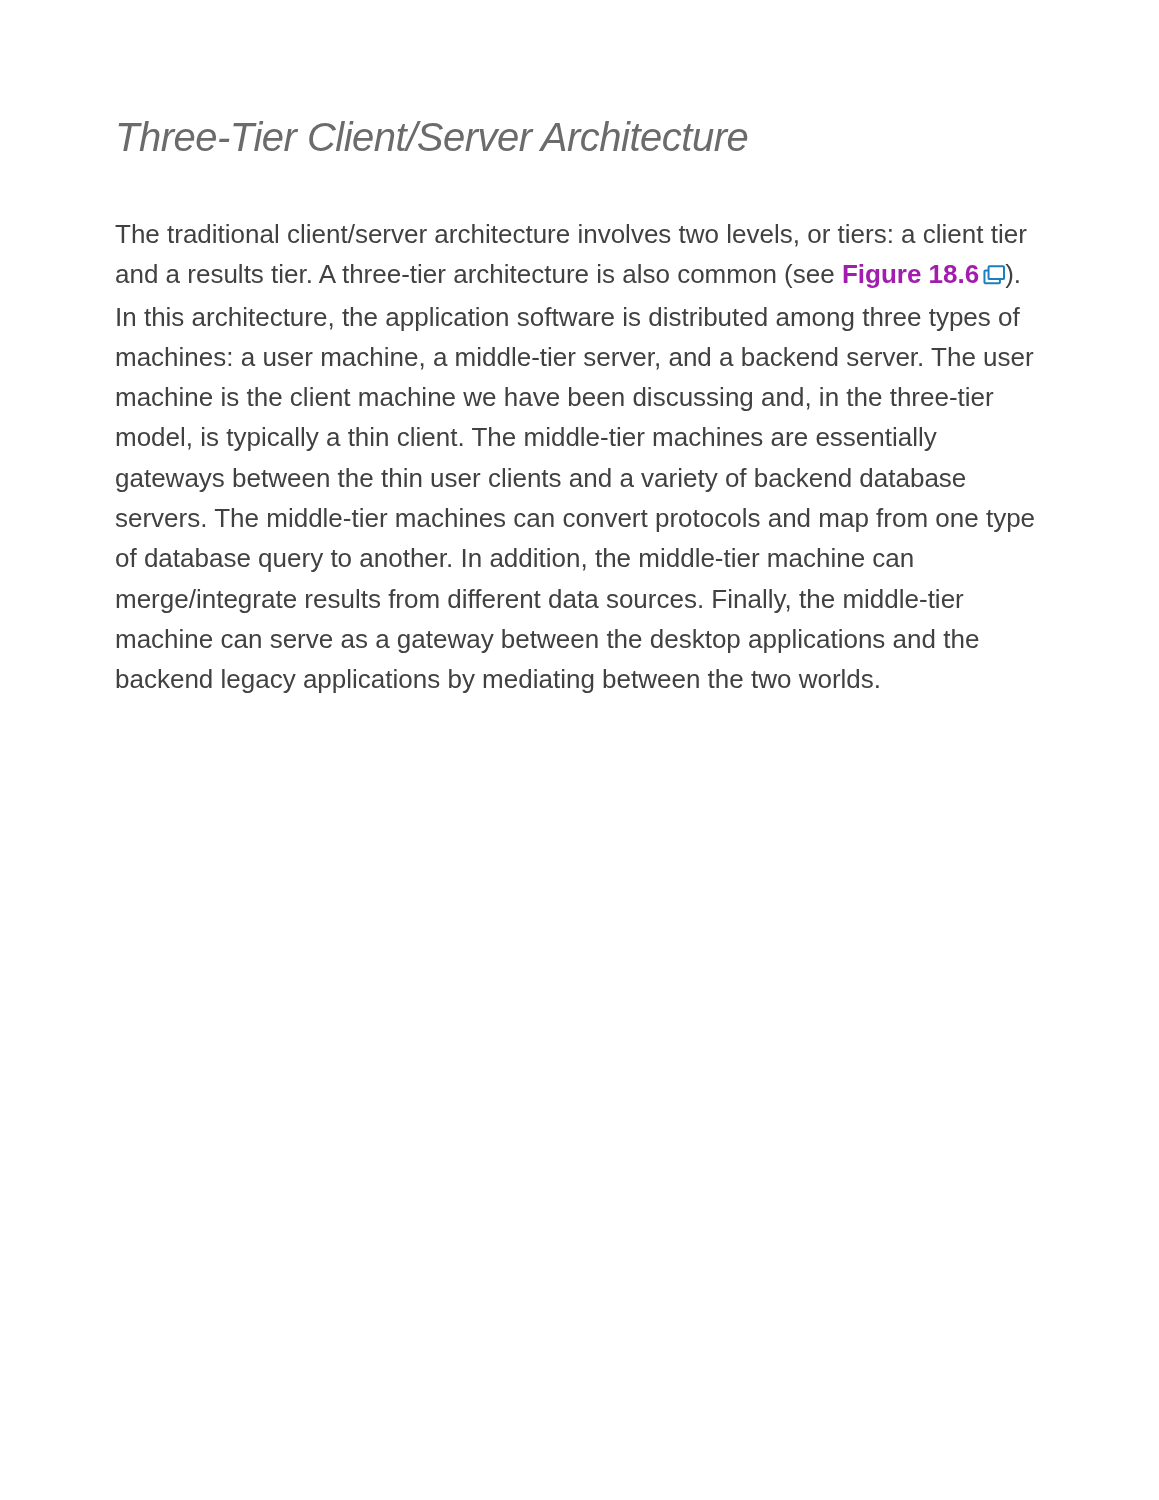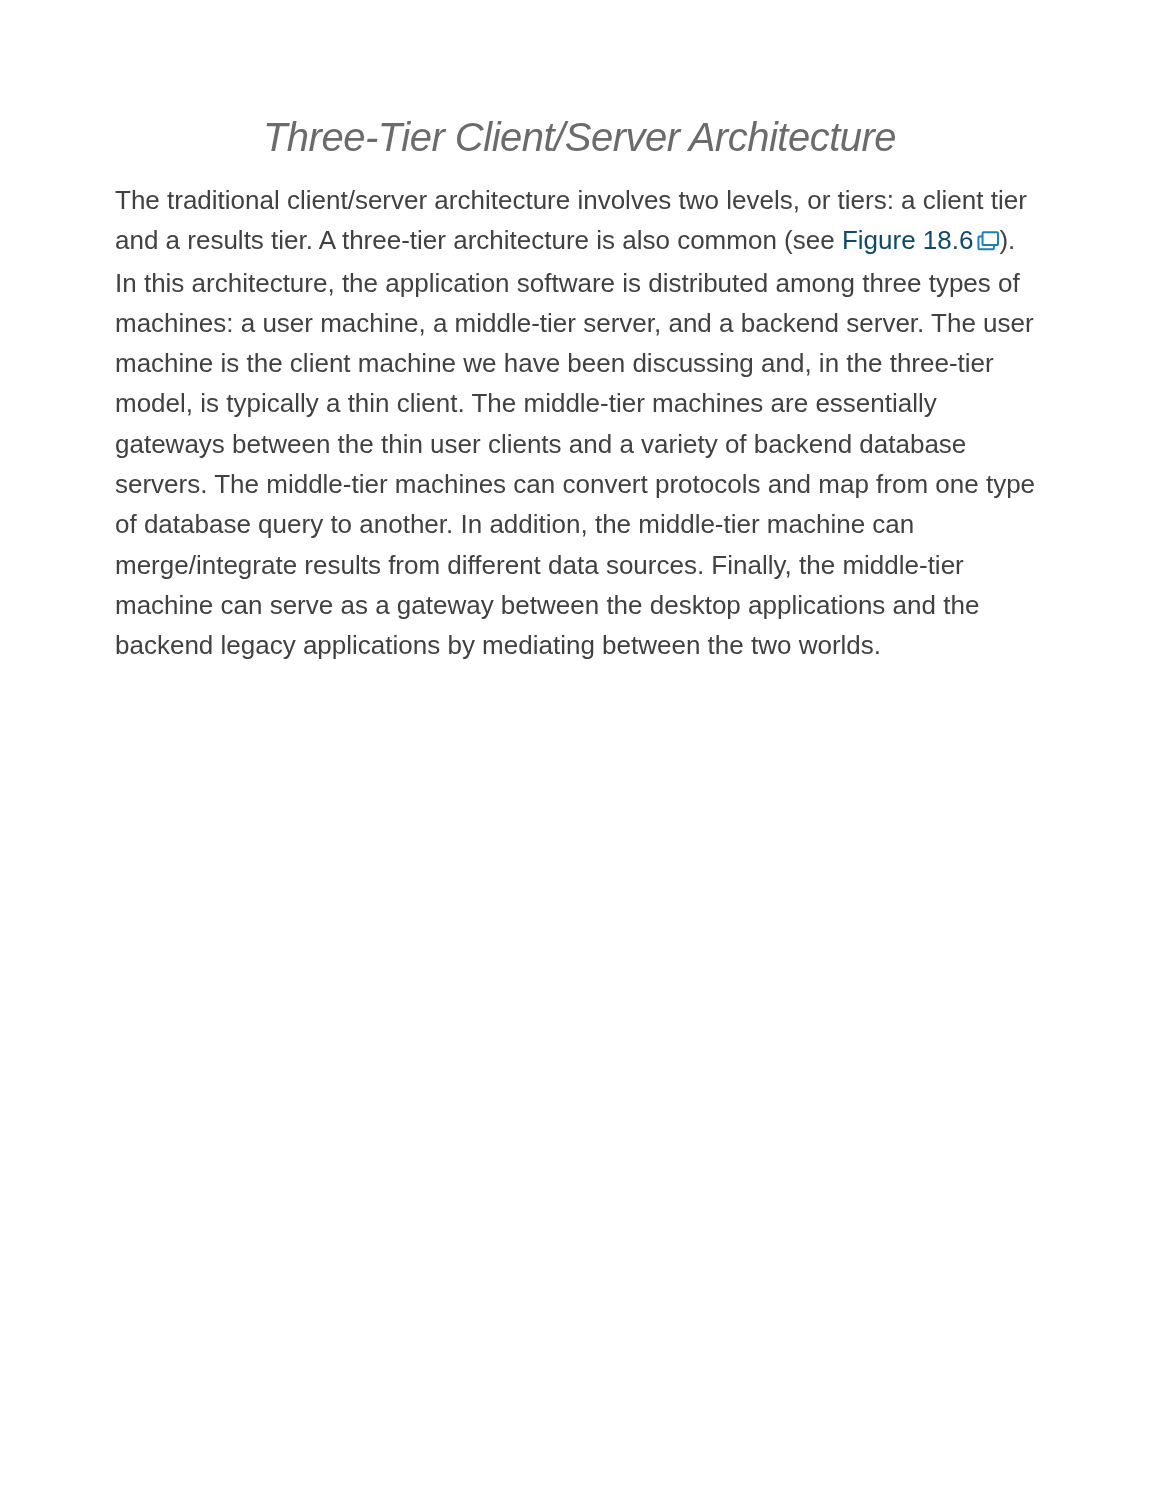--- a/index.html
+++ b/index.html
@@ -12,33 +12,32 @@
       background: #ffffff;
       width: 1159px;
       height: 1500px;
       padding: 115px 115px 0 115px;
     }
     .heading {
       font-size: 40px;
       font-style: italic;
       font-weight: 400;
       color: #6b6b6b;
-      margin-bottom: 20px;
+      margin-bottom: 54px;
       letter-spacing: -0.5px;
-      text-align: center;
     }
     .body-text {
       font-size: 26px;
       line-height: 1.55;
       color: #414141;
       font-weight: 400;
     }
     .figure-link {
-      color: #0c4a6e;
-      font-weight: 400;
+      color: #a21caf;
+      font-weight: 700;
       cursor: pointer;
       text-decoration: none;
     }
     .link-icon {
       display: inline-block;
       vertical-align: -2px;
       margin-left: 4px;
     }
     .link-icon svg {
       width: 22px;

